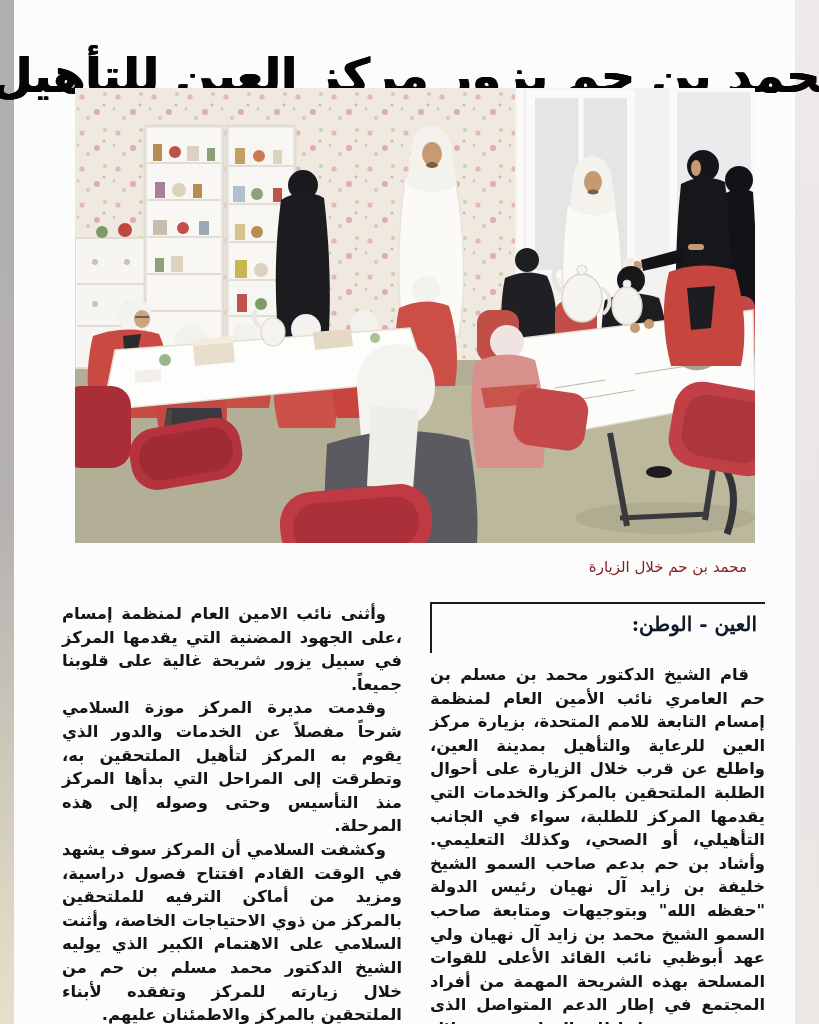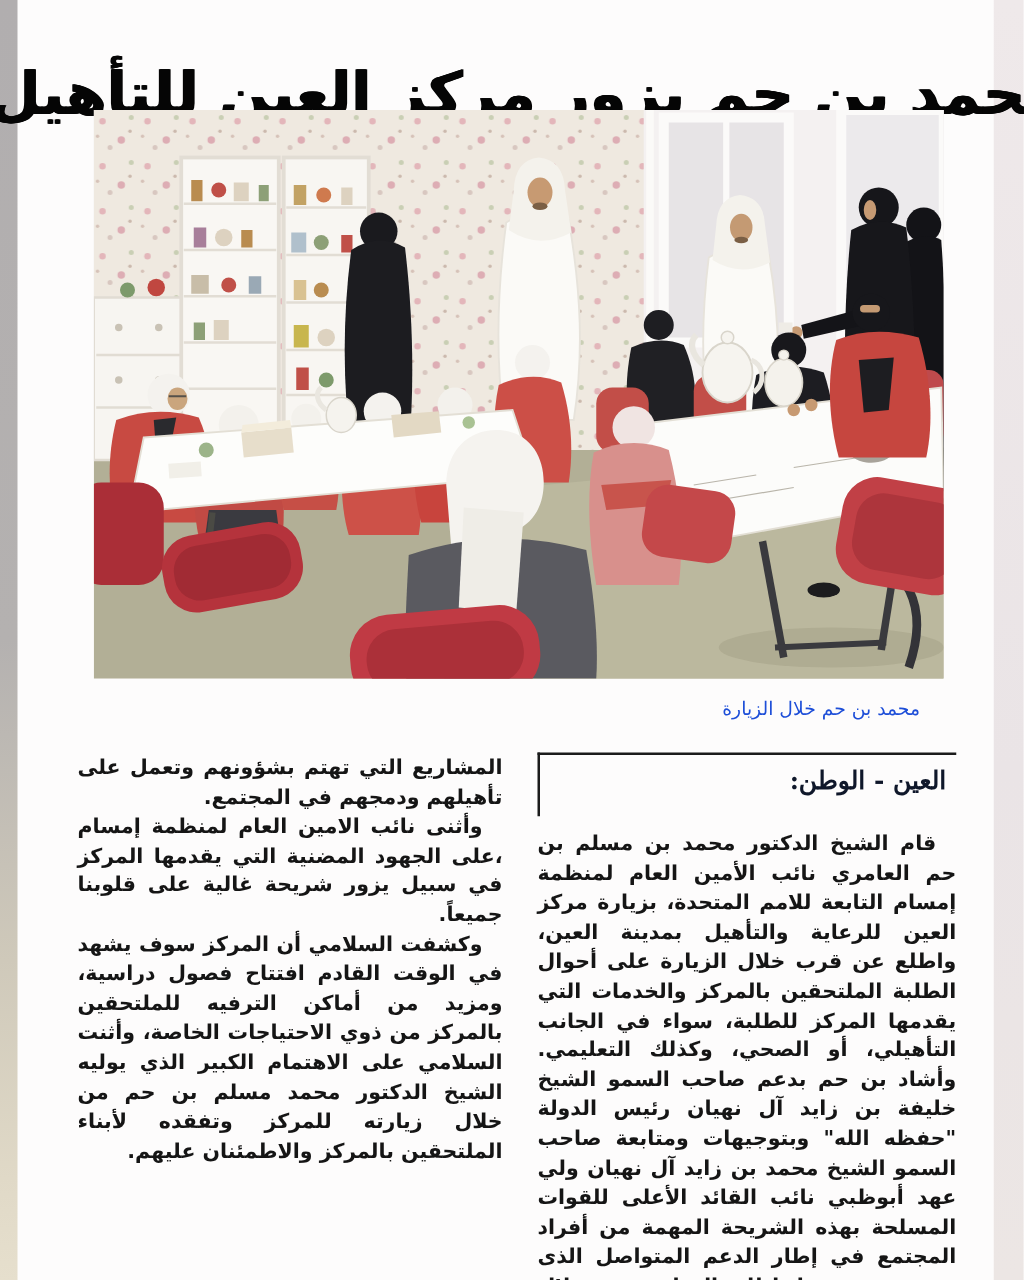--- a/index.html
+++ b/index.html
@@ -22,23 +22,23 @@
     font-size:47px;font-weight:900;color:#050505;line-height:1.05;
     text-shadow:0.6px 0 0 #050505,-0.6px 0 0 #050505;
     direction:rtl;white-space:nowrap;
   }
   .photo-wrap{
     position:absolute;left:75px;top:88px;width:680px;height:455px;
     background:#efece6;overflow:hidden;
   }
   .photo-wrap svg{display:block;width:680px;height:455px;}
   .caption{
-    position:absolute;right:83px;top:558px;width:400px;
+    position:absolute;right:72px;top:558px;width:400px;
     text-align:right;direction:rtl;
-    font-size:15px;color:#1d4ed8;letter-spacing:0.2px;
+    font-size:15px;color:#7f1d1d;letter-spacing:0.2px;
   }
   .col{
     position:absolute;top:602px;direction:rtl;
     font-size:16.4px;font-weight:bold;color:#151515;
     line-height:23.6px;text-align:justify;
   }
   .col p{margin:0;text-indent:16px;}
   .col p.no-indent{text-indent:0;}
   .col-right{left:430px;width:335px;}
   .col-left{left:62px;width:340px;}
@@ -295,16 +295,16 @@
 <div class="caption">محمد بن حم خلال الزيارة</div>
 
 <div class="col col-right">
   <div class="dateline-box">
     <div class="dateline-text">العين - الوطن:</div>
   </div>
   <p>قام الشيخ الدكتور محمد بن مسلم بن حم العامري نائب الأمين العام لمنظمة إمسام التابعة للامم المتحدة، بزيارة مركز العين للرعاية والتأهيل بمدينة العين، واطلع عن قرب خلال الزيارة على أحوال الطلبة الملتحقين بالمركز والخدمات التي يقدمها المركز للطلبة، سواء في الجانب التأهيلي، أو الصحي، وكذلك التعليمي. وأشاد بن حم بدعم صاحب السمو الشيخ خليفة بن زايد آل نهيان رئيس الدولة "حفظه الله" وبتوجيهات ومتابعة صاحب السمو الشيخ محمد بن زايد آل نهيان ولي عهد أبوظبي نائب القائد الأعلى للقوات المسلحة بهذه الشريحة المهمة من أفراد المجتمع في إطار الدعم المتواصل الذى يقدمه سموهما لتلك الفئات من خلال إقامة</p>
 </div>
 
 <div class="col col-left">
-  <p class="no-indent">المشاريع التي تهتم بشؤونهم وتعمل على تأهيلهم ودمجهم في المجتمع.</p>
   <p>وأثنى نائب الامين العام لمنظمة إمسام ،على الجهود المضنية التي يقدمها المركز في سبيل يزور شريحة غالية على قلوبنا جميعاً.</p>
+  <p>وقدمت مديرة المركز موزة السلامي شرحاً مفصلاً عن الخدمات والدور الذي يقوم به المركز لتأهيل الملتحقين به، وتطرقت إلى المراحل التي بدأها المركز منذ التأسيس وحتى وصوله إلى هذه المرحلة.</p>
   <p>وكشفت السلامي أن المركز سوف يشهد في الوقت القادم افتتاح فصول دراسية، ومزيد من أماكن الترفيه للملتحقين بالمركز من ذوي الاحتياجات الخاصة، وأثنت السلامي على الاهتمام الكبير الذي يوليه الشيخ الدكتور محمد مسلم بن حم من خلال زيارته للمركز وتفقده لأبناء الملتحقين بالمركز والاطمئنان عليهم.</p>
 </div>
 
 </body></html>

